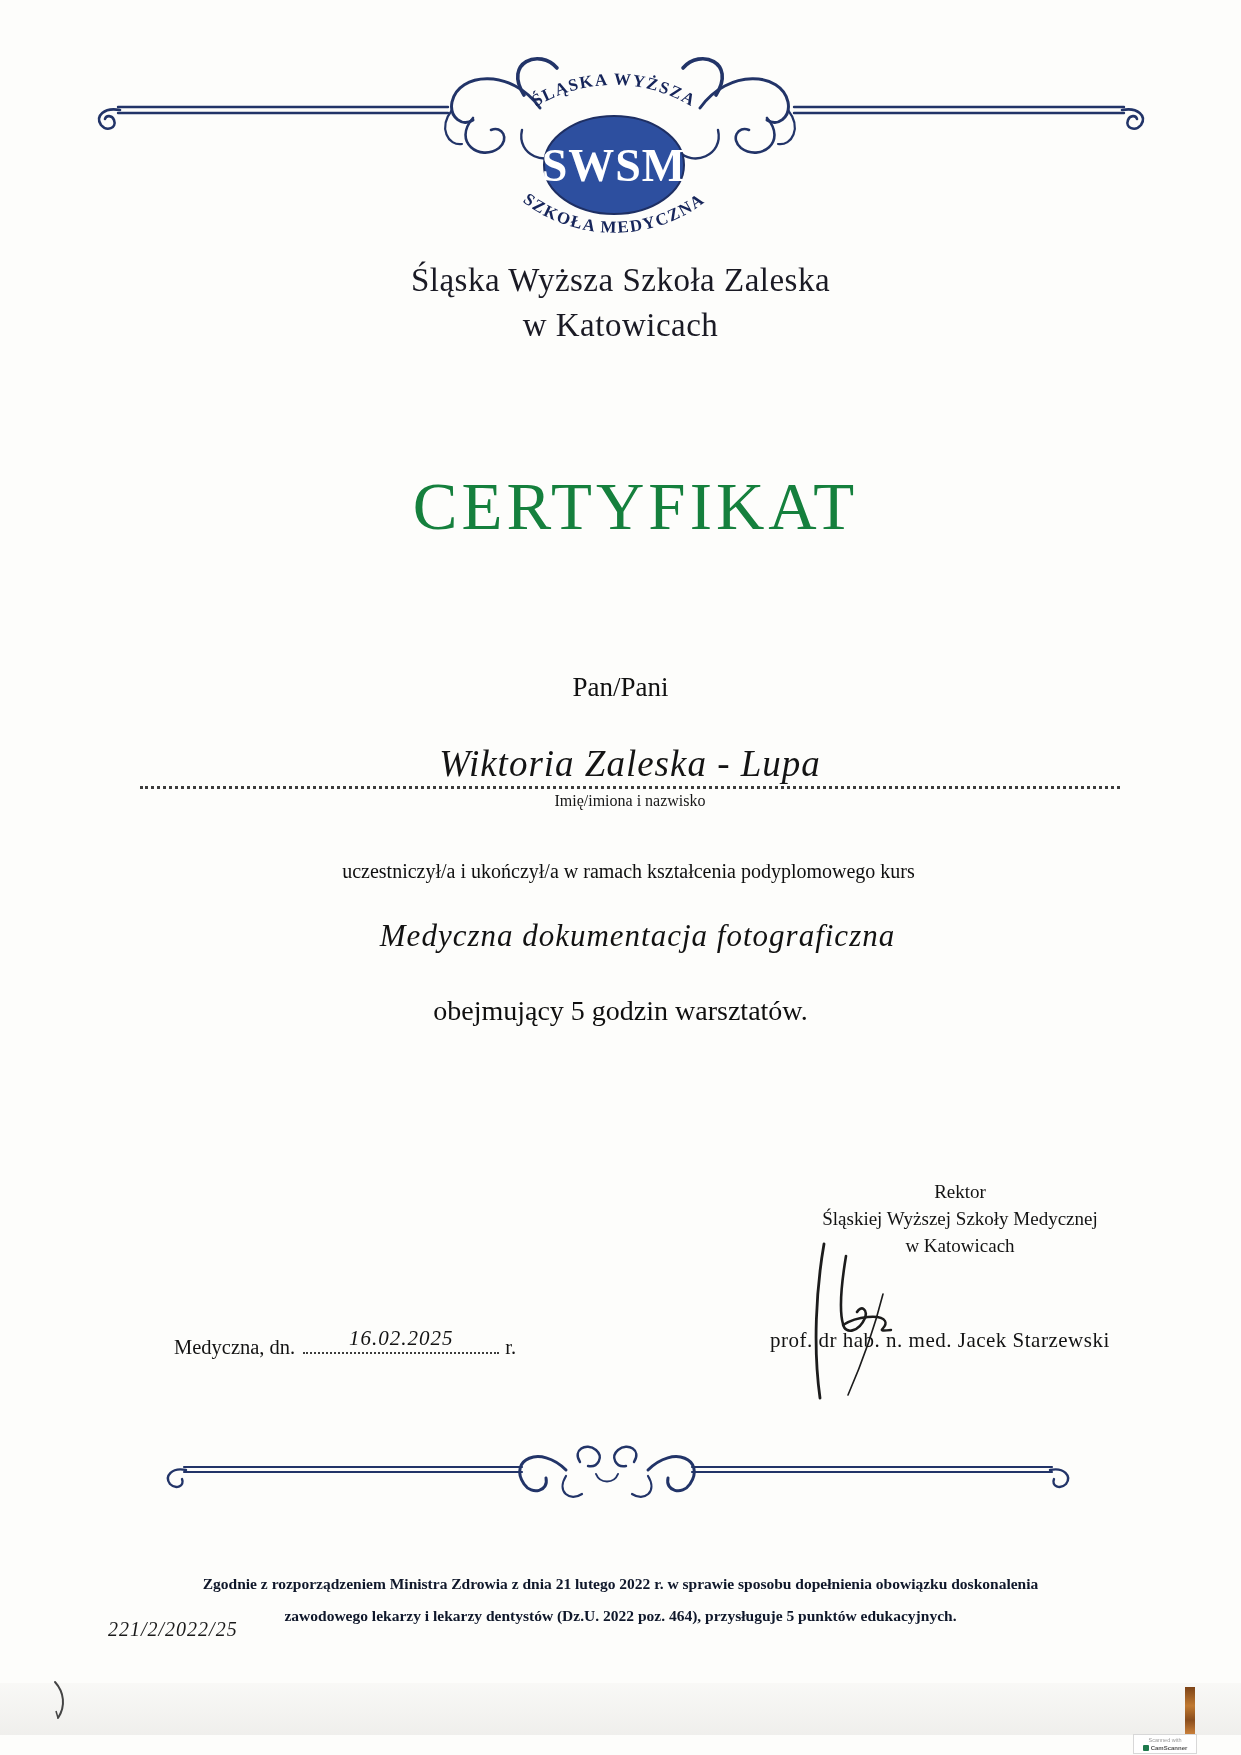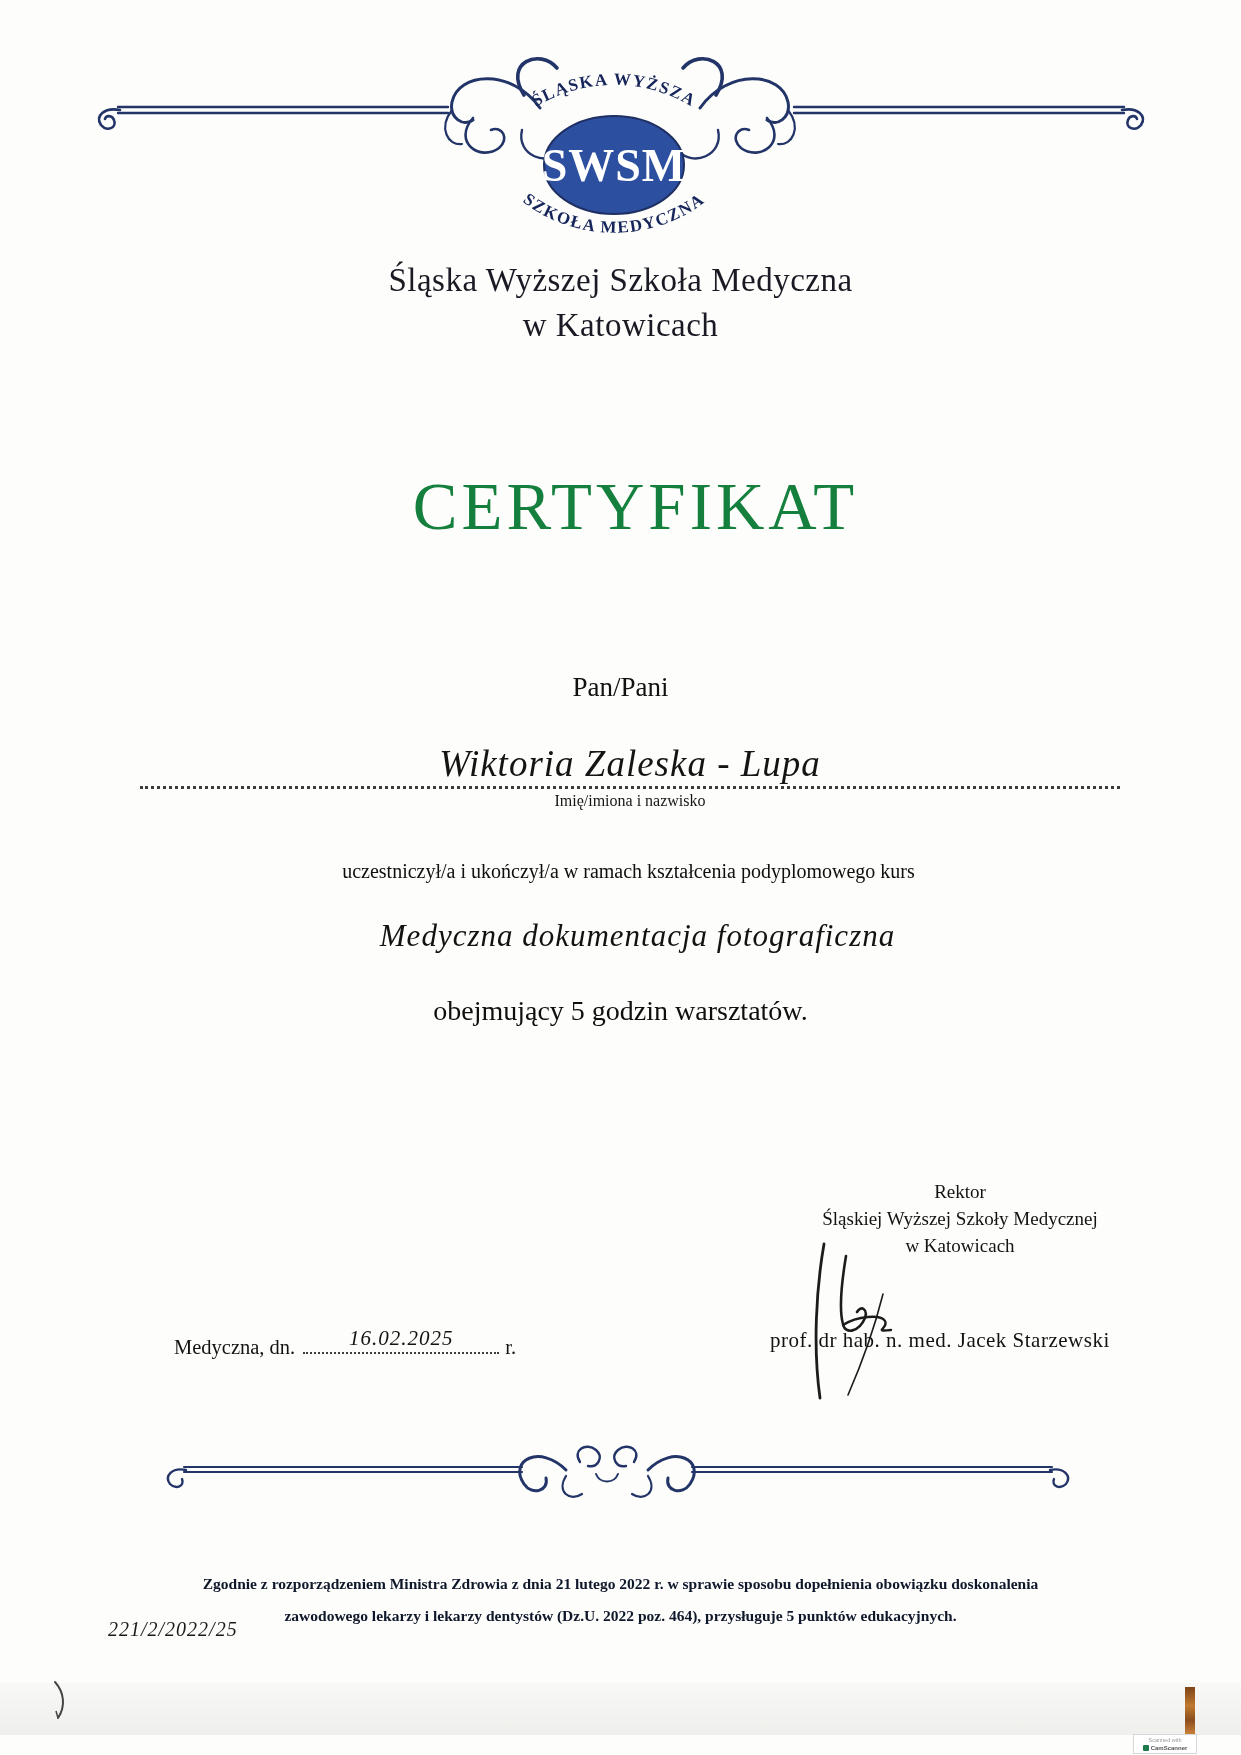--- a/index.html
+++ b/index.html
@@ -155,21 +155,21 @@
       <text font-family="Liberation Serif, serif" font-size="17" font-weight="bold" fill="#16255a" letter-spacing="1.5">
         <textPath href="#arcTop" startOffset="50%" text-anchor="middle">ŚLĄSKA WYŻSZA</textPath>
       </text>
       <text font-family="Liberation Serif, serif" font-size="17" font-weight="bold" fill="#16255a" letter-spacing="1.5">
         <textPath href="#arcBottom" startOffset="50%" text-anchor="middle">SZKOŁA MEDYCZNA</textPath>
       </text>
     </g>
   </svg>
 
   <div class="abs institution center">
-    <div>Śląska Wyższej Szkoła Medyczna</div>
+    <div>Śląska Wyższa Szkoła Zaleska</div>
     <div>w Katowicach</div>
   </div>
 
   <div class="abs cert-title center">CERTYFIKAT</div>
 
   <div class="abs name-block">
     <div class="name-line">
       <div class="recipient-name">Wiktoria Zaleska - Lupa</div>
     </div>
     <div class="name-caption">Imię/imiona i nazwisko</div>

